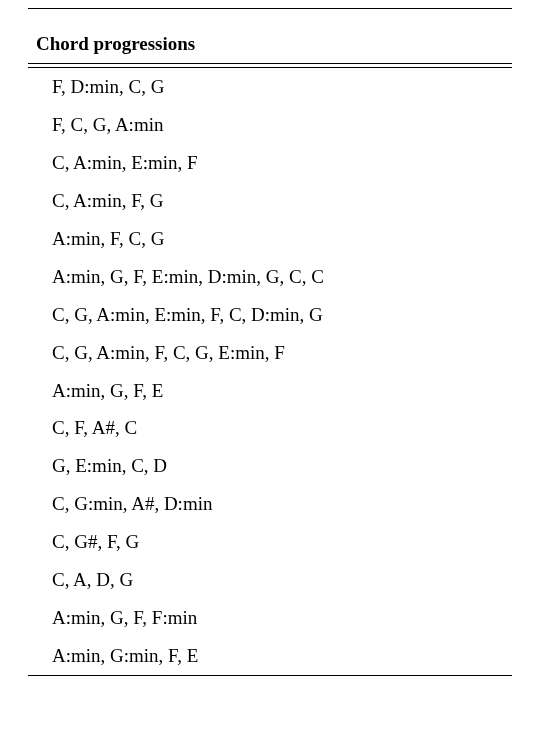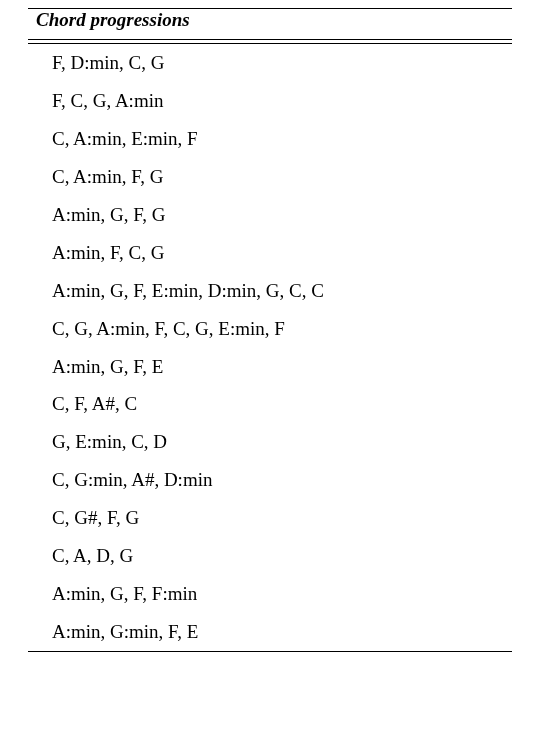--- a/index.html
+++ b/index.html
@@ -11,22 +11,21 @@
       width: 540px;
       padding: 8px 0 0 0;
     }
     .table-wrap { padding: 0 28px; }
     table { border-collapse: collapse; width: 100%; }
     thead th {
       text-align: left;
       font-weight: bold;
       border-top: 1.5px solid #000;
       border-bottom-width: 0;
-      padding: 0 0 8px 8px;
-      font-style: italic;
+      padding: 24px 0 8px 8px;
     }
     .double-rule {
       height: 4px;
       border-top: 1.2px solid #000;
       border-bottom: 1.2px solid #000;
       padding: 0;
     }
     tbody td {
       padding: 5.2px 0 5.2px 24px;
       line-height: 1.45;
@@ -53,27 +52,27 @@
       <tr>
           <td>F, C, G, A:min</td>
         </tr>
       <tr>
           <td>C, A:min, E:min, F</td>
         </tr>
       <tr>
           <td>C, A:min, F, G</td>
         </tr>
       <tr>
-          <td>A:min, G, F, G</td>
-        </tr>
-      <tr>
           <td>A:min, F, C, G</td>
         </tr>
       <tr>
           <td>A:min, G, F, E:min, D:min, G, C, C</td>
+        </tr>
+      <tr>
+          <td>C, G, A:min, E:min, F, C, D:min, G</td>
         </tr>
       <tr>
           <td>C, G, A:min, F, C, G, E:min, F</td>
         </tr>
       <tr>
           <td>A:min, G, F, E</td>
         </tr>
       <tr>
           <td>C, F, A#, C</td>
         </tr>

